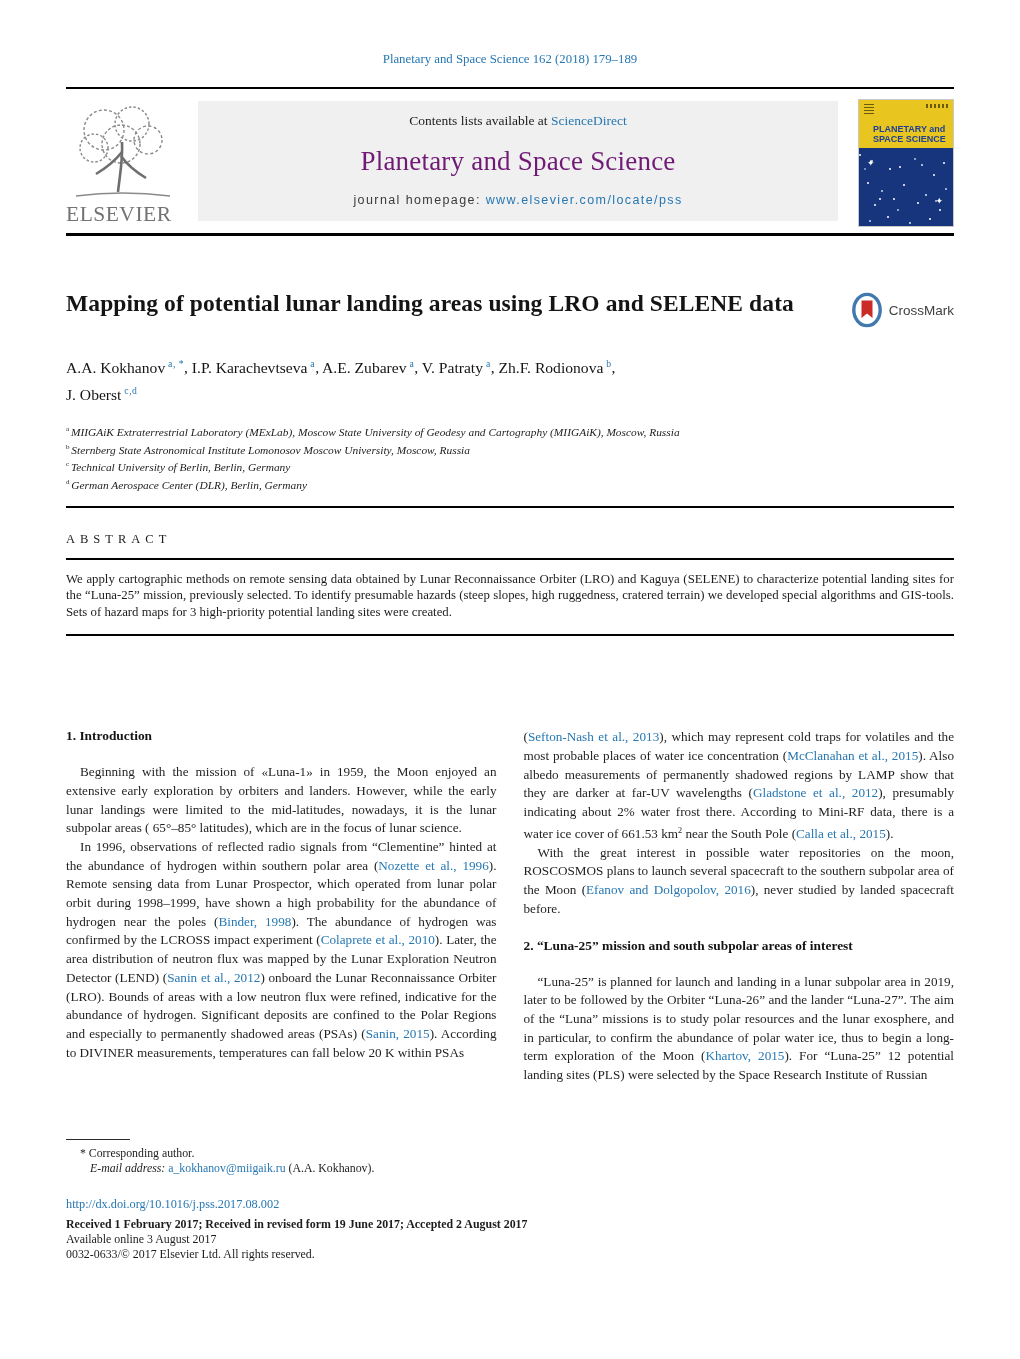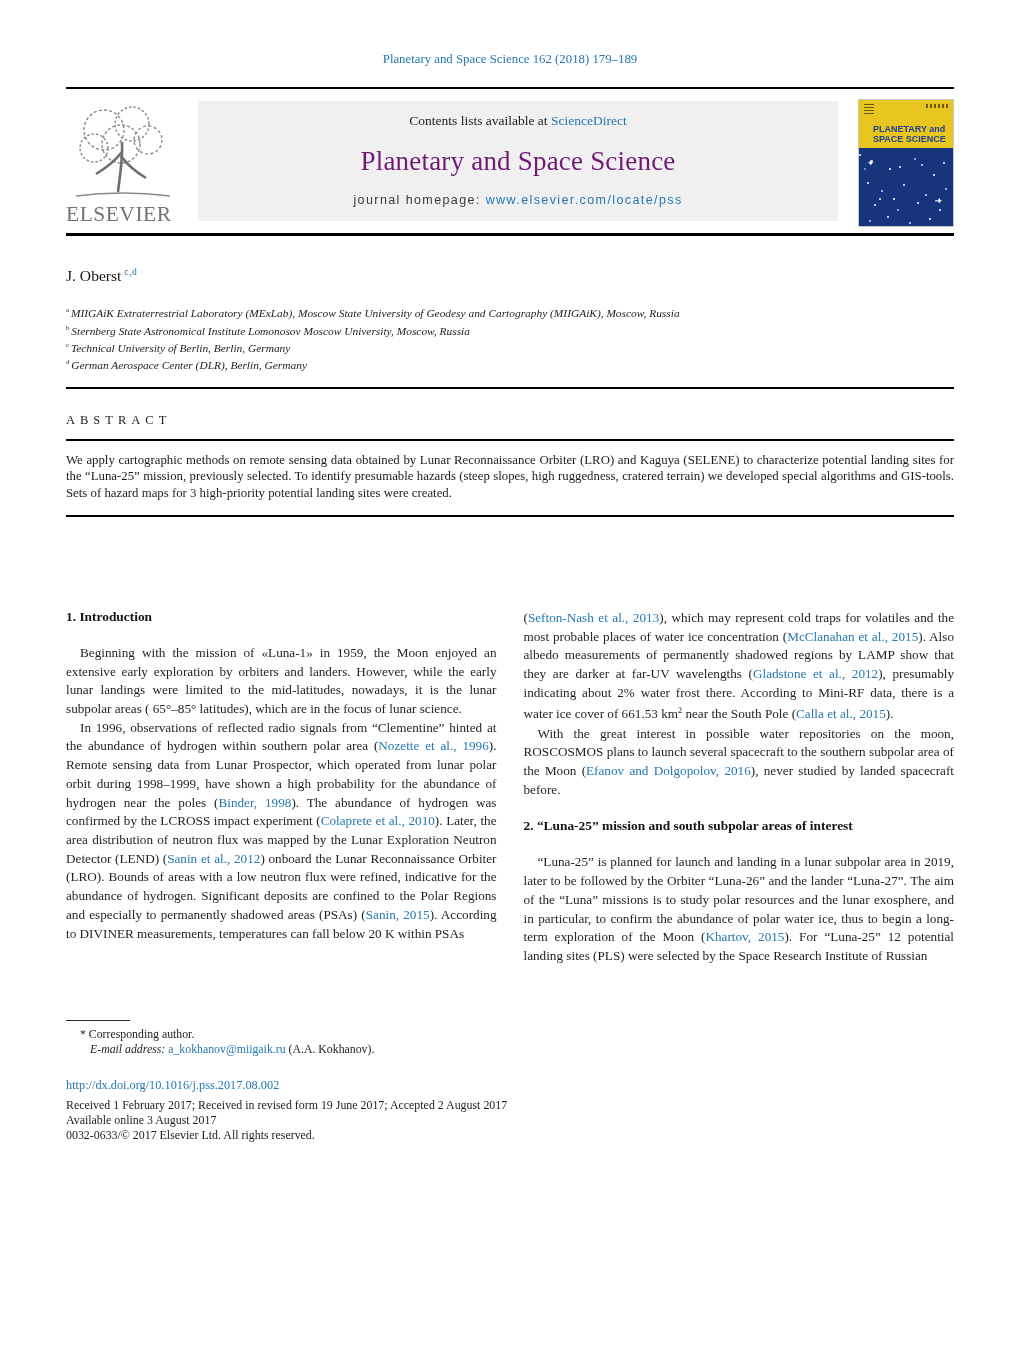--- a/index.html
+++ b/index.html
@@ -104,21 +104,21 @@
   
   .footnote { margin-top:54px; }
   .footnote-rule { width:64px; height:1px; background:#2a2a2a; }
   .footnote-line { font-size:11.8px; line-height:15.5px; color:#1c1c1c; }
   .fn1 { margin-top:6px; padding-left:14px; }
   .fn2 { padding-left:24px; }
 
   .bottom-block { margin-top:20px; }
   .doi-line { font-size:12.3px; color:#2677b2; }
   .bottom-line { font-size:11.9px; line-height:15.2px; color:#1c1c1c; }
-  .bottom-line.first { margin-top:5px; }
+  .bottom-line.first { margin-top:5px;font-weight:bold; }
 </style>
 </head>
 <body>
 
 <div class="page">
   <div class="inner">
 
     <div class="journal-ref">Planetary and Space Science 162 (2018) 179–189</div>
 
     <div class="rule rule-1"></div>
@@ -158,22 +158,33 @@
           <div>SPACE SCIENCE</div>
         </div>
         <div class="cover-stars"></div>
         <div class="cover-star-big csb1">✦</div>
         <div class="cover-star-big csb2">✦</div>
       </div>
     </div>
 
     <div class="rule rule-2"></div>
 
+    <div class="title-row">
+      <h1 class="article-title">Mapping of potential lunar landing areas using LRO and SELENE data</h1>
+      <div class="crossmark">
+        <svg width="32" height="36" viewBox="0 0 32 36">
+          <ellipse cx="16" cy="18" rx="13.2" ry="15.6" fill="#ffffff" stroke="#4178ae" stroke-width="3.4"></ellipse>
+          <path d="M10.5 8.5 h11 v17.5 l-5.5 -4.5 -5.5 4.5 z" fill="#ca2b27"></path>
+        </svg>
+        <span class="crossmark-label">CrossMark</span>
+      </div>
+    </div>
 
     <div class="authors">
+      <div><span>A.A. Kokhanov</span><span class="seg-suplink"> a, *</span><span>, I.P. Karachevtseva</span><span class="seg-suplink"> a</span><span>, A.E. Zubarev</span><span class="seg-suplink"> a</span><span>, V. Patraty</span><span class="seg-suplink"> a</span><span>, Zh.F. Rodionova</span><span class="seg-suplink"> b</span><span>,</span></div>
       <div><span>J. Oberst</span><span class="seg-suplink"> c,d</span></div>
     </div>
 
     <div class="affiliations">
       <p class="aff"><span class="seg-sup">a </span><span>MIIGAiK Extraterrestrial Laboratory (MExLab), Moscow State University of Geodesy and Cartography (MIIGAiK), Moscow, Russia</span></p>
       <p class="aff"><span class="seg-sup">b </span><span>Sternberg State Astronomical Institute Lomonosov Moscow University, Moscow, Russia</span></p>
       <p class="aff"><span class="seg-sup">c </span><span>Technical University of Berlin, Berlin, Germany</span></p>
       <p class="aff"><span class="seg-sup">d </span><span>German Aerospace Center (DLR), Berlin, Germany</span></p>
     </div>
 

